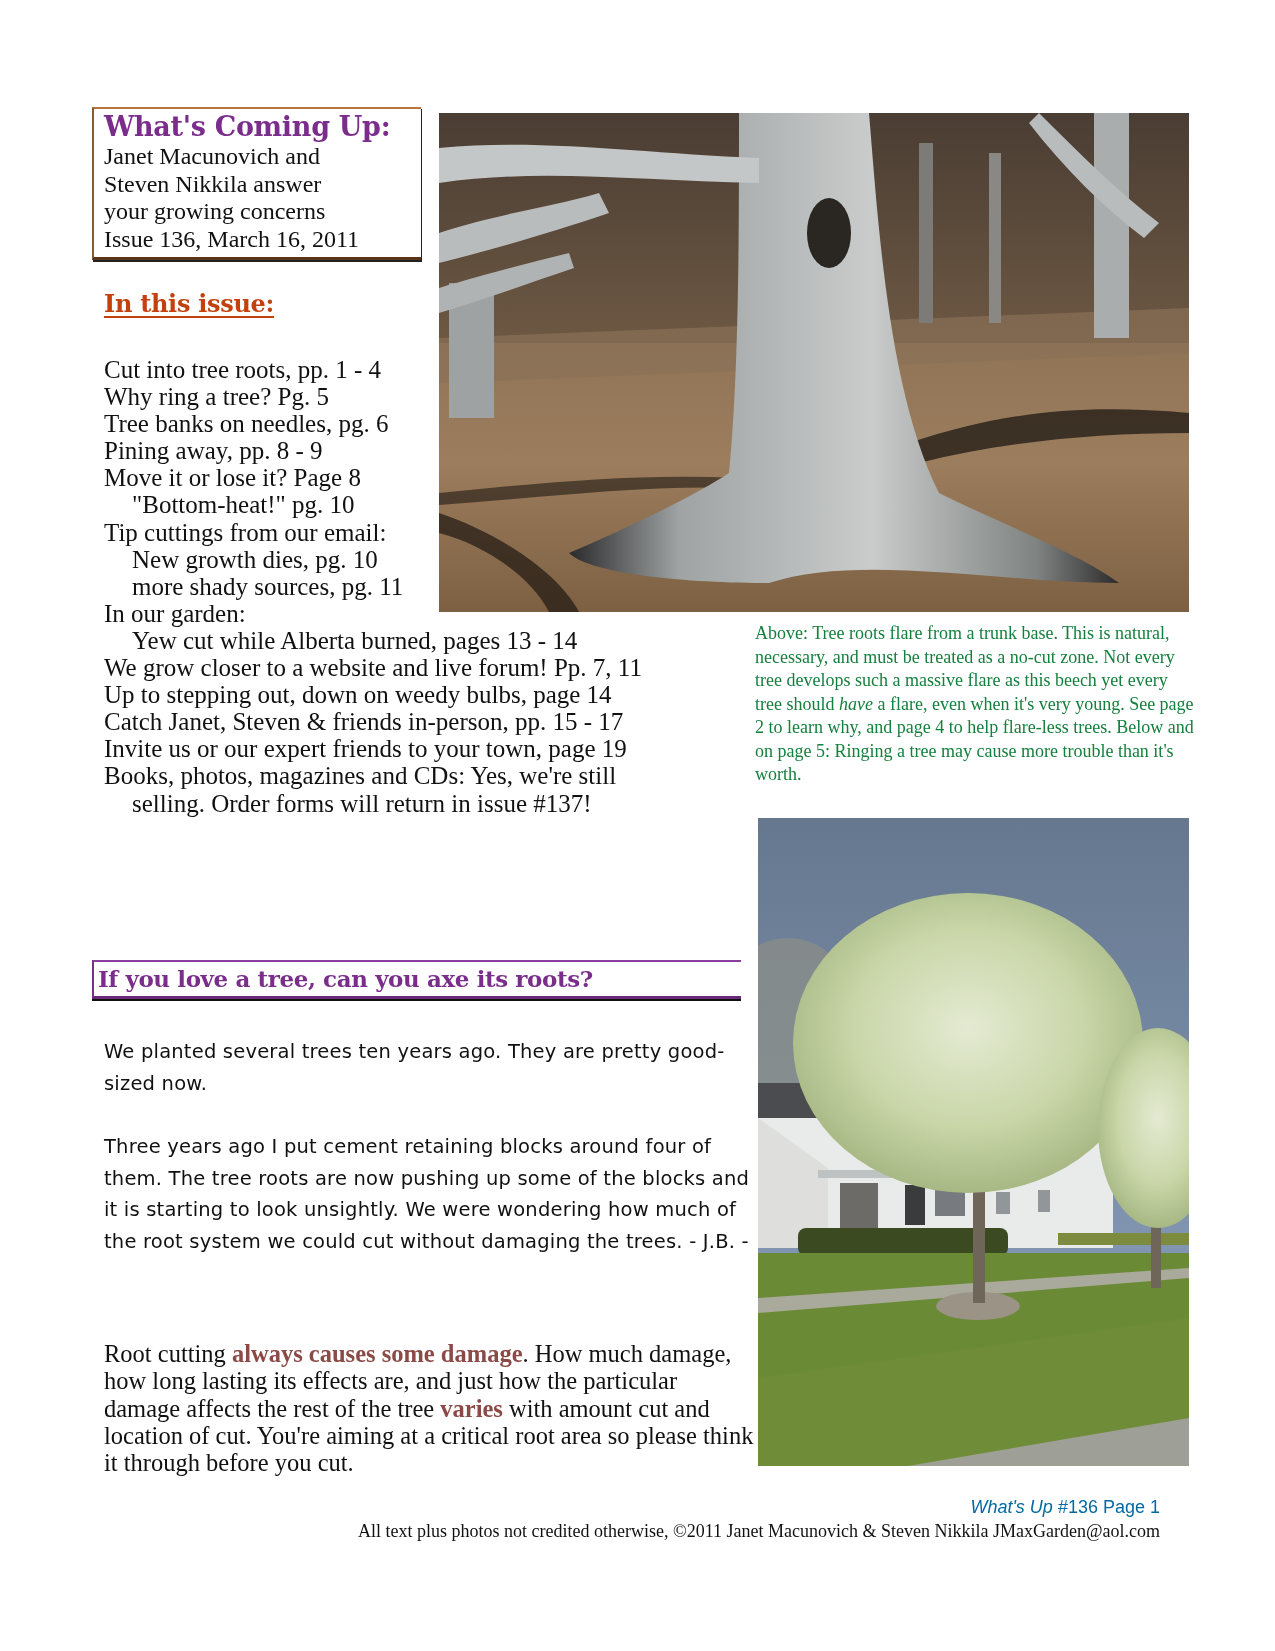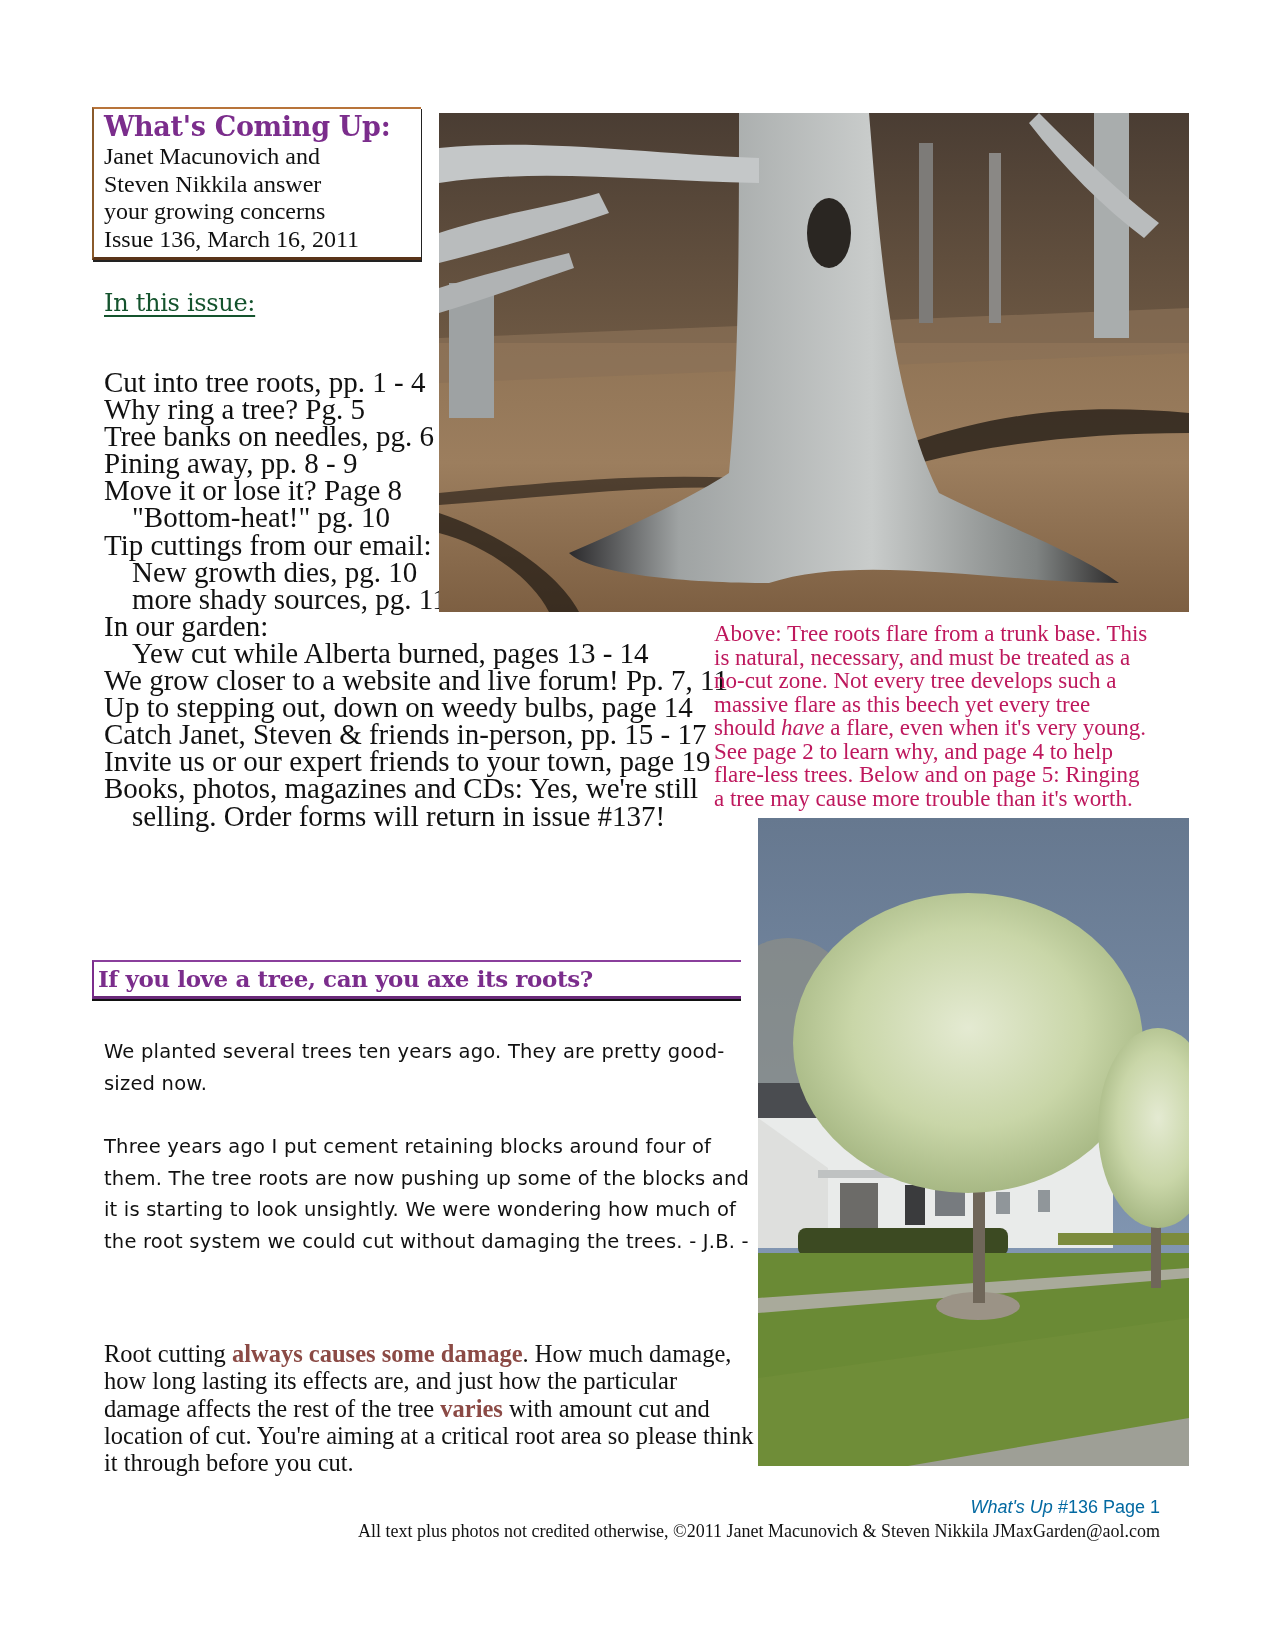--- a/index.html
+++ b/index.html
@@ -10,34 +10,34 @@
 
   
   #masthead { left: 92px; top: 107px; width: 329px; height: 153px;
     border-left: 2px solid #8a5a2b; border-top: 2px solid #b8743a;
     border-bottom: 3px solid #5a3418; box-shadow: 1px 2px 0 #222; box-sizing: border-box;
     padding: 0 0 12px 10px; background:#fff; }
   #masthead .title { font-family: "DejaVu Serif", serif; font-weight: bold; color: #7b2d8c;
     font-size: 27px; line-height: 32px; margin-top: 2px; letter-spacing: -0.3px; }
   #masthead .sub { font-family: "Liberation Serif", serif; font-size: 24px; line-height: 27.5px; color:#111; }
 
-  #toc-heading { left: 104px; top: 289px; font-family: "DejaVu Serif", serif; font-weight: normal;
-    color: #14532d; font-size: 24px; text-decoration: underline; text-underline-offset: 4px; letter-spacing:-0.3px; }
+  #toc-heading { left: 104px; top: 289px; font-family: "DejaVu Serif", serif; font-weight: bold;
+    color: #c2410c; font-size: 24px; text-decoration: underline; text-underline-offset: 4px; letter-spacing:-0.3px; }
 
-  #toc { left: 104px; top: 369px; width: 640px; font-family: "Liberation Serif", serif;
-    font-size: 29px; line-height: 27.1px; color: #111; }
+  #toc { left: 104px; top: 356px; width: 640px; font-family: "Liberation Serif", serif;
+    font-size: 25px; line-height: 27.1px; color: #111; }
   #toc .item { white-space: nowrap; }
   #toc .indent { padding-left: 28px; }
 
   
   #photo-top { left: 439px; top: 113px; width: 750px; height: 499px; overflow: hidden; }
   #photo-bottom { left: 758px; top: 818px; width: 431px; height: 648px; overflow: hidden; }
 
-  #caption { left: 714px; top: 622px; width: 440px; font-family: "Liberation Serif", serif;
-    font-size: 23px; line-height: 23.5px; color: #be185d; }
+  #caption { left: 755px; top: 622px; width: 440px; font-family: "Liberation Serif", serif;
+    font-size: 18px; line-height: 23.5px; color: #15803d; }
 
   
   #article-heading { left: 92px; top: 960px; width: 649px; height: 39px; box-sizing: border-box;
     border-left: 2px solid #7b2d8c; border-top: 2px solid #8a3f9c; border-bottom: 3px solid #6a2a7a;
     box-shadow: 0 2px 0 #111; padding-left: 4px; }
   #article-heading span { font-family: "DejaVu Serif", serif; font-weight: bold; color: #7b2d8c;
     font-size: 23px; line-height: 34px; letter-spacing: -0.4px; }
 
   .question { left: 104px; width: 650px; font-family: "DejaVu Sans", sans-serif; font-size: 19.5px;
     line-height: 31.5px; color: #111; letter-spacing: 0.2px; }

